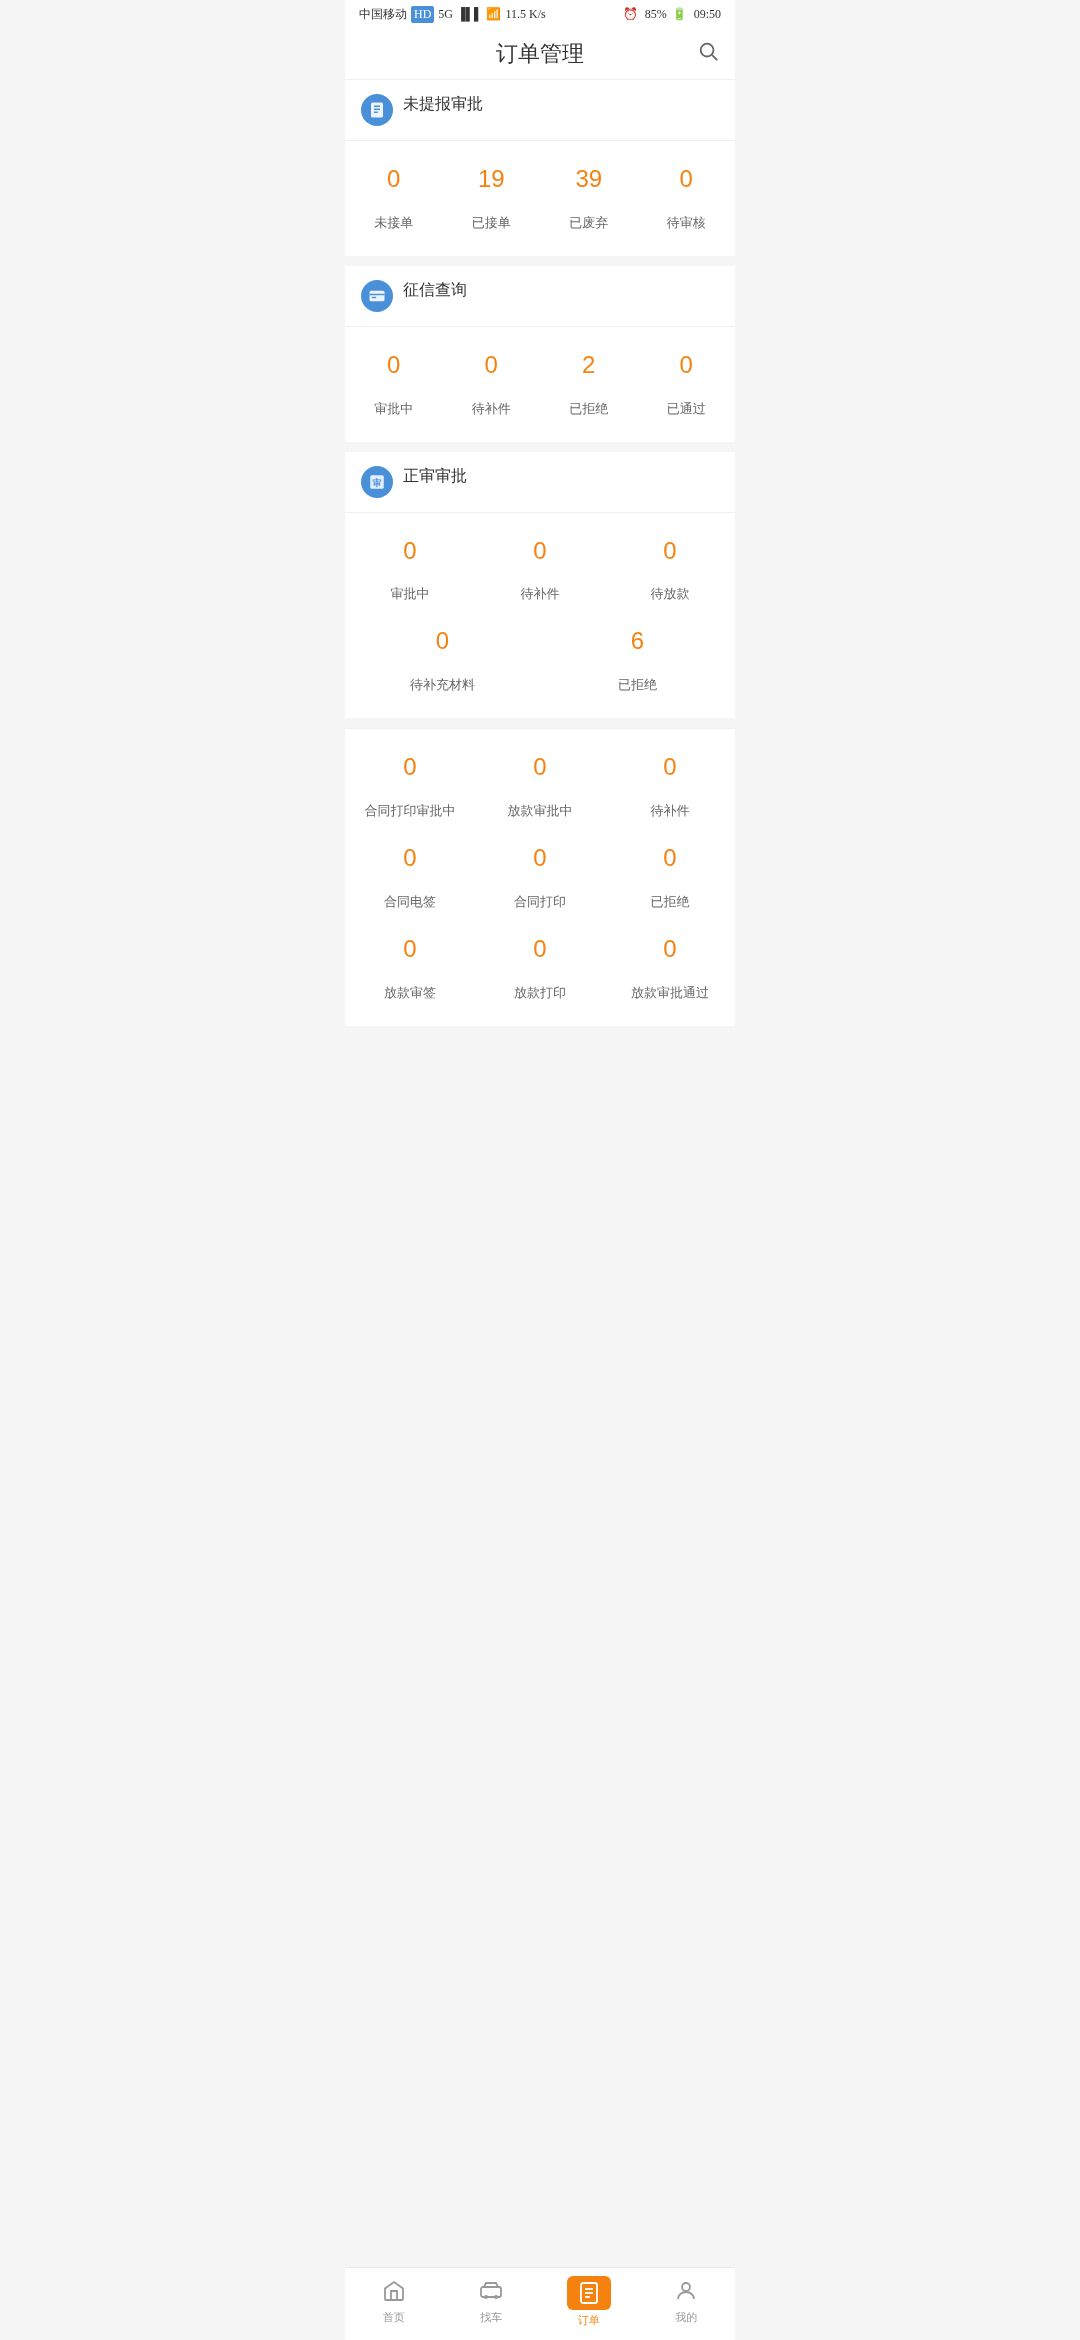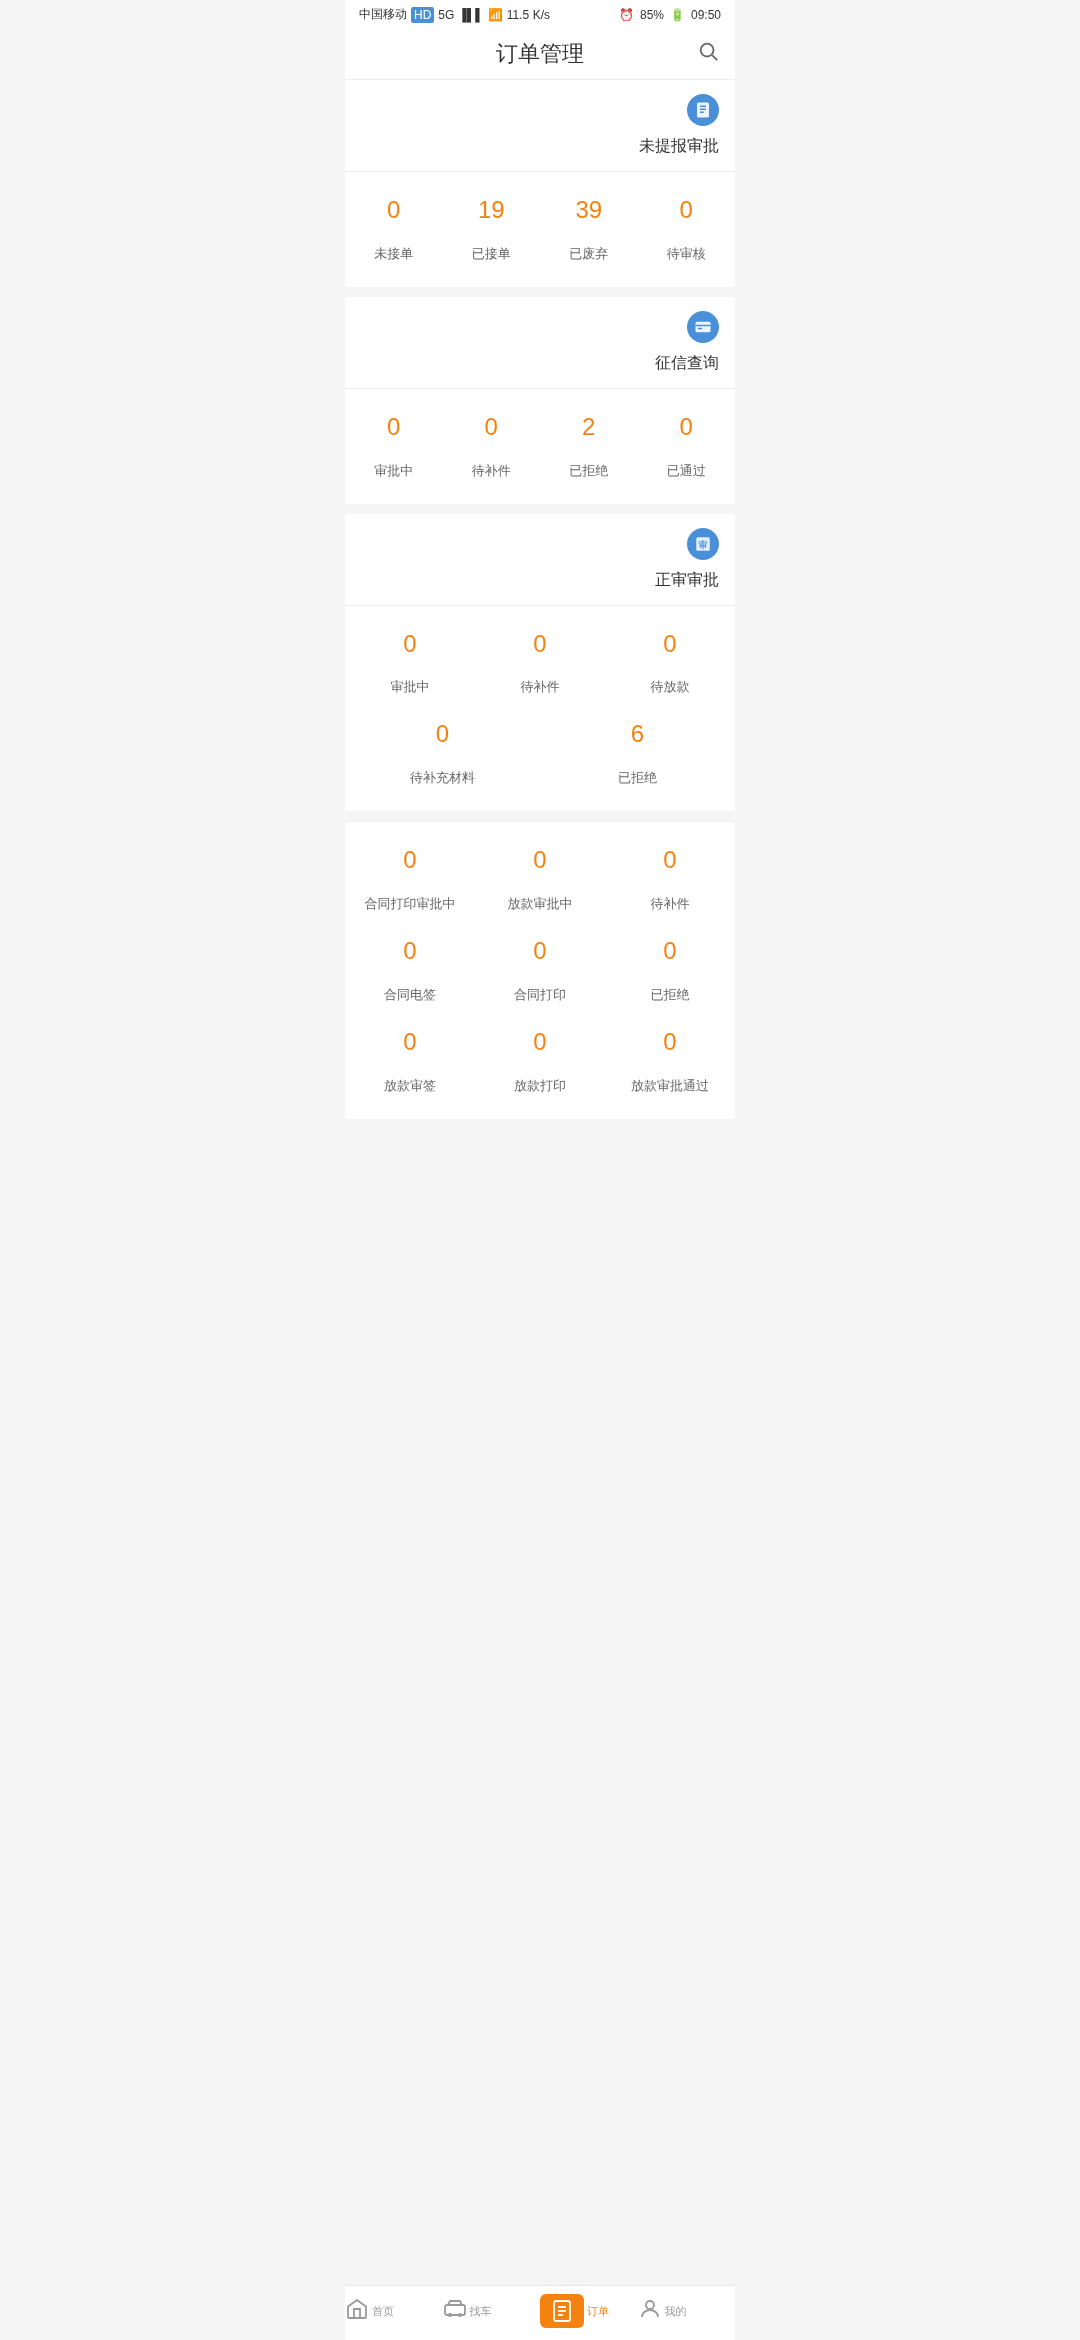--- a/index.html
+++ b/index.html
@@ -15,20 +15,21 @@
 
     
     .status-bar {
       background: #fff;
       display: flex;
       justify-content: space-between;
       align-items: center;
       padding: 6px 14px;
       font-size: 12px;
       color: #333;
+      font-family: Liberation Serif, serif;
     }
     .status-left { display: flex; align-items: center; gap: 4px; }
     .status-right { display: flex; align-items: center; gap: 6px; }
 
     
     .header {
       background: #fff;
       display: flex;
       justify-content: center;
       align-items: center;
@@ -57,24 +58,23 @@
       overflow-y: auto;
     }
 
     
     .section {
       background: #fff;
       margin-bottom: 10px;
     }
     .section-header {
       display: flex;
-      align-items: flex-end;
+      align-items: flex-start;
       padding: 14px 16px;
       gap: 10px;
-      flex-direction: column;
     }
     .section-icon {
       width: 32px;
       height: 32px;
       background: #4a90d9;
       border-radius: 50%;
       display: flex;
       align-items: center;
       justify-content: center;
       color: #fff;
@@ -148,21 +148,21 @@
       background: #fff;
       border-top: 1px solid #e8e8e8;
       display: flex;
       justify-content: space-around;
       align-items: center;
       padding: 8px 0 12px;
       z-index: 100;
     }
     .nav-item {
       display: flex;
-      flex-direction: row;
+      flex-direction: column;
       align-items: center;
       gap: 3px;
       cursor: pointer;
       flex: 1;
     }
     .nav-label {
       font-size: 11px;
       color: #999;
     }
     .nav-label.active {

